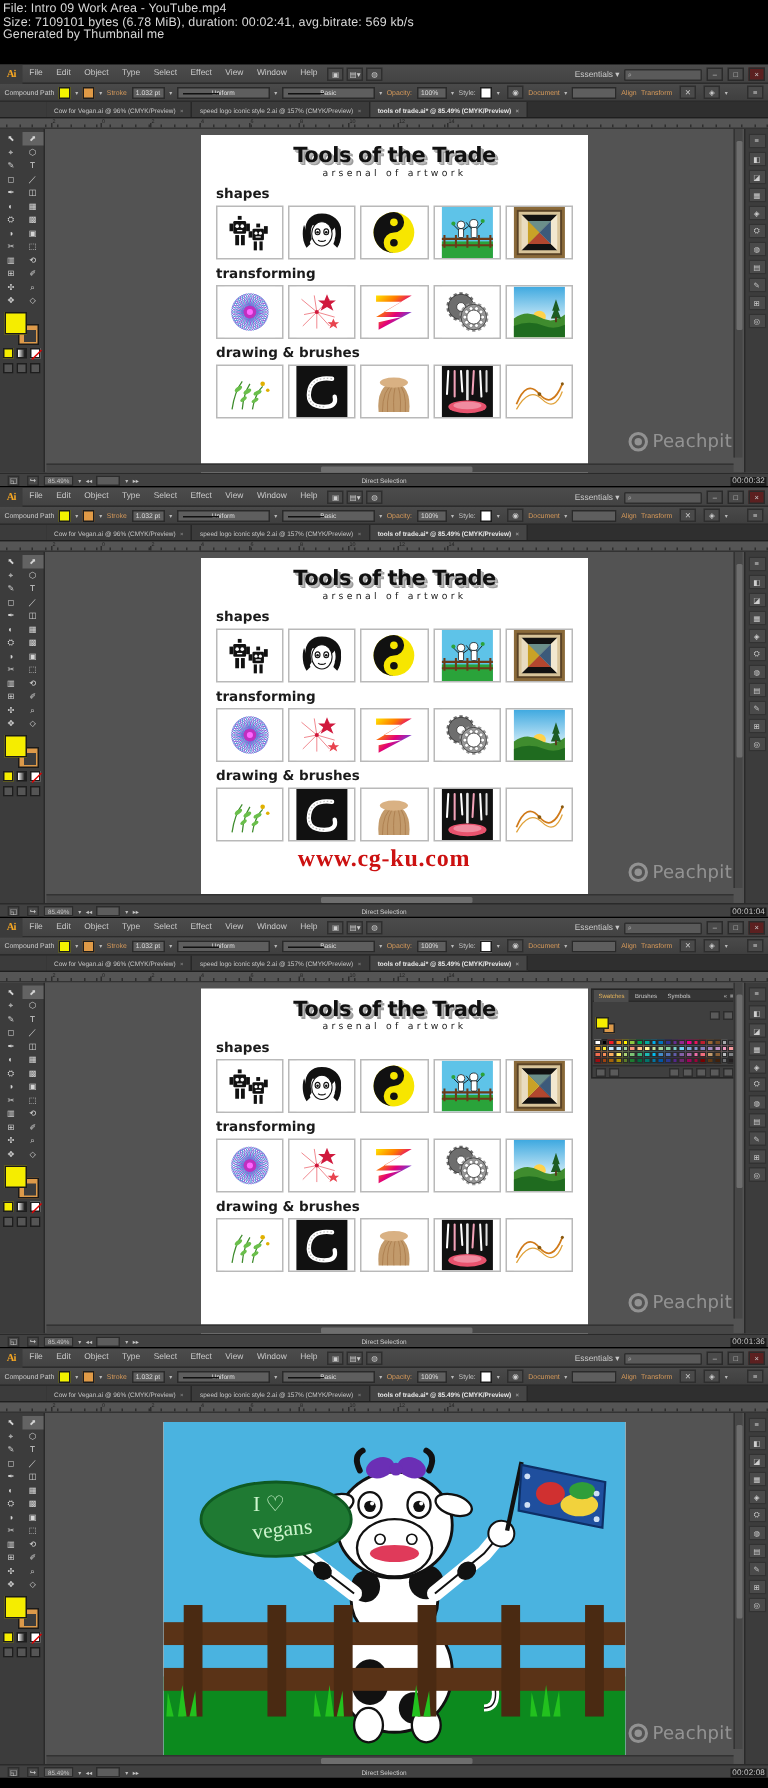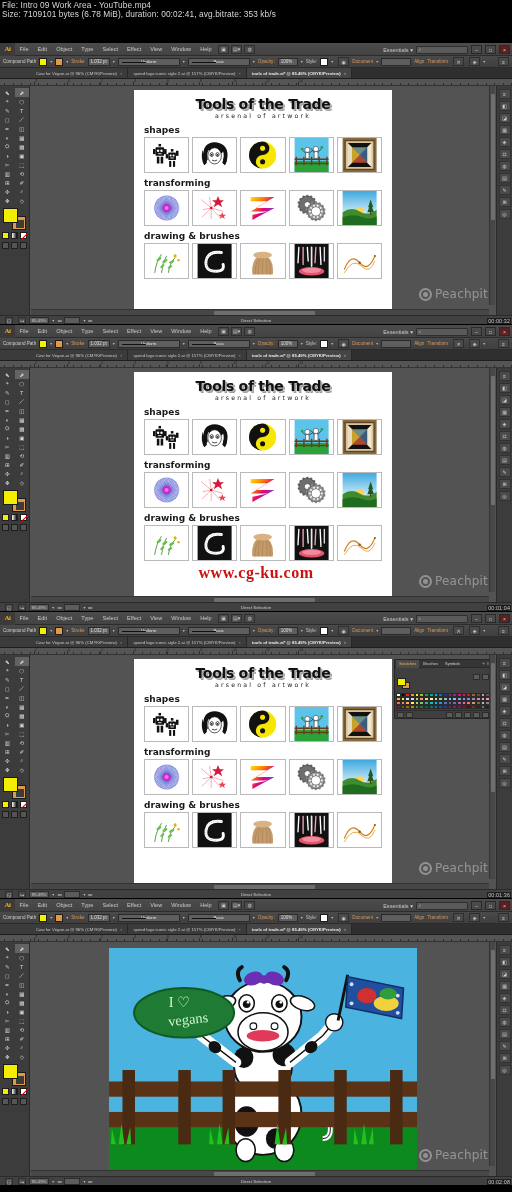--- a/index.html
+++ b/index.html
@@ -356,21 +356,22 @@
     position: absolute; left: 2px; top: 10px; width: 13px; height: 11px;
   }
   .sp-swatch-big .a { position: absolute; left:0; top:0; width: 9px; height: 8px; background: #f5ed00; border: 1px solid #222; }
   .sp-swatch-big .b2 { position: absolute; left:5px; top:4px; width: 8px; height: 7px; background: #dd9a4a; border: 1px solid #222; }
 </style>
 </head>
 <body>
 
 <div id="meta">
   <div>File: Intro 09 Work Area - YouTube.mp4</div>
-  <div>Size: 7109101 bytes (6.78 MiB), duration: 00:02:41, avg.bitrate: 353 kb/s</div>
+  <div>Size: 7109101 bytes (6.78 MiB), duration: 00:02:41, avg.bitrate: 569 kb/s</div>
+  <div>Generated by Thumbnail me</div>
 </div>
 
 <div id="panels-root">
     <div class="panel p1">
     <div class="menubar">
     <div class="ai-logo">Ai</div>
     <div class="menu-item">File</div>
         <div class="menu-item">Edit</div>
         <div class="menu-item">Object</div>
         <div class="menu-item">Type</div>

